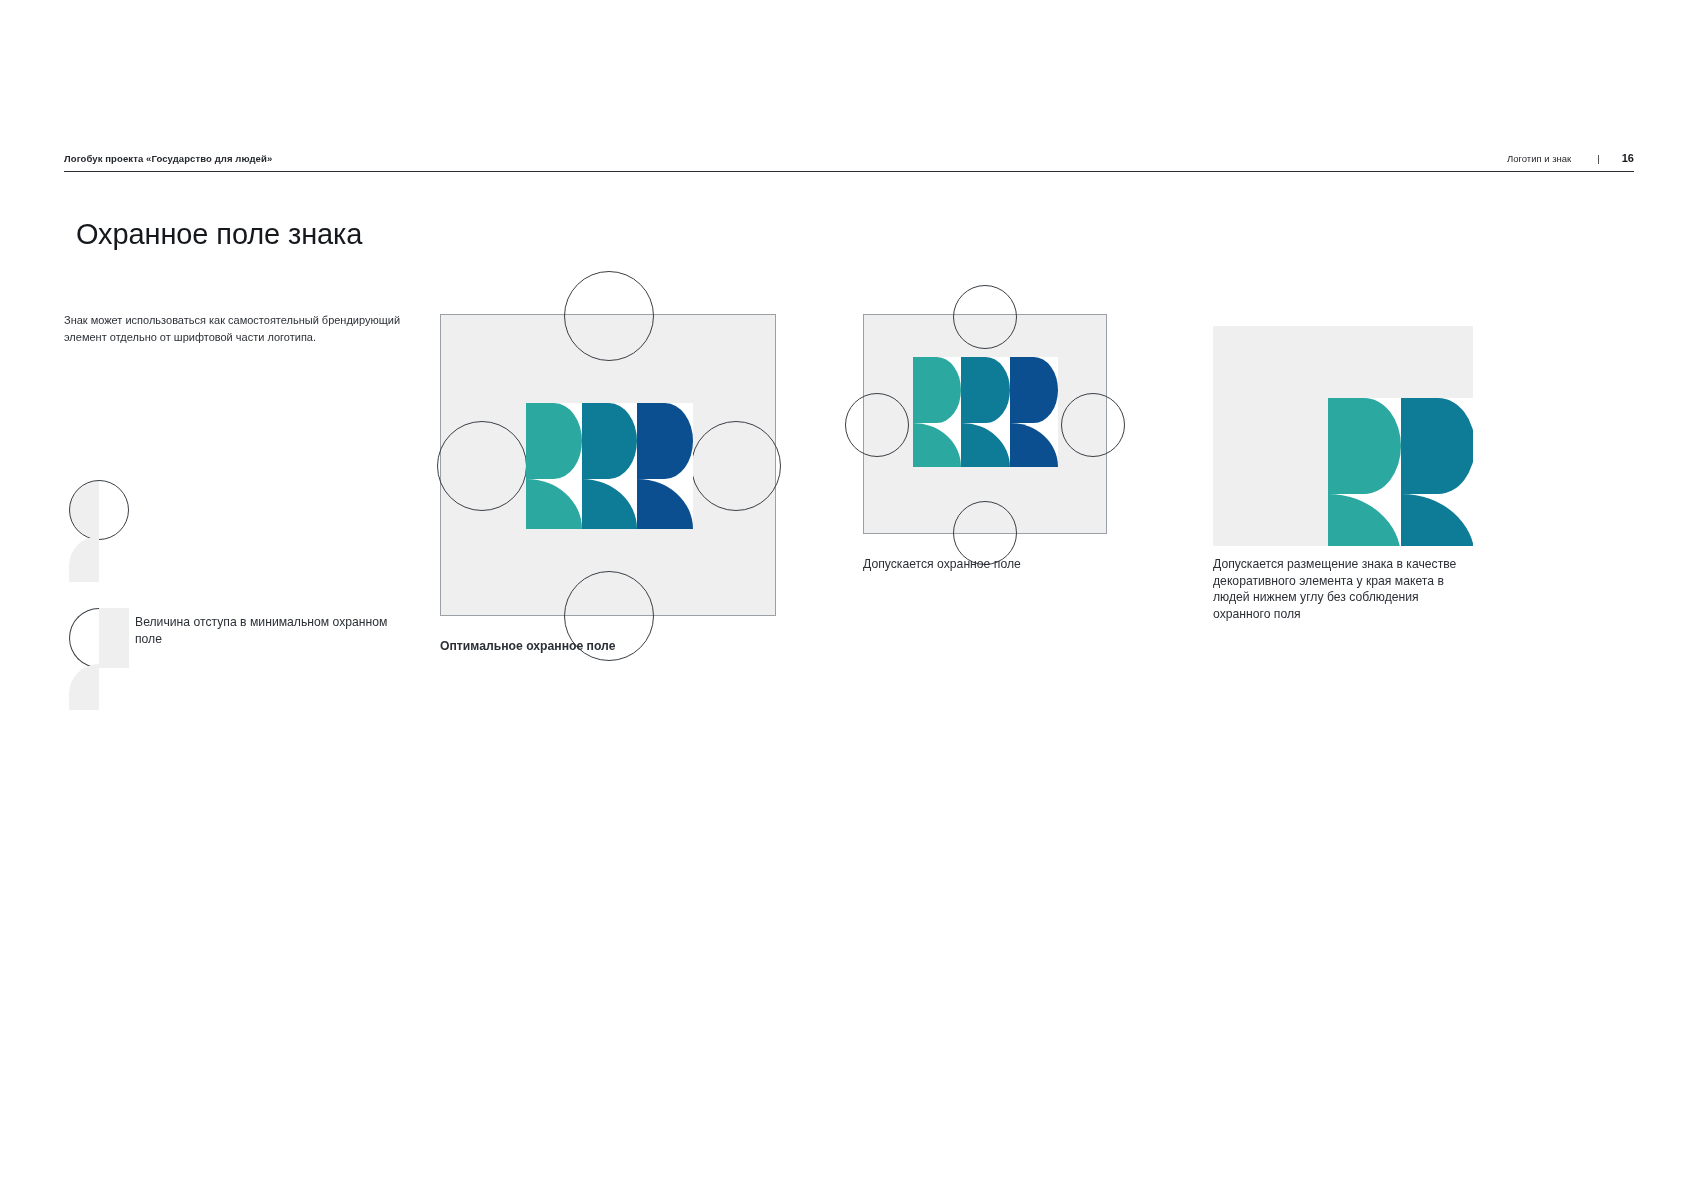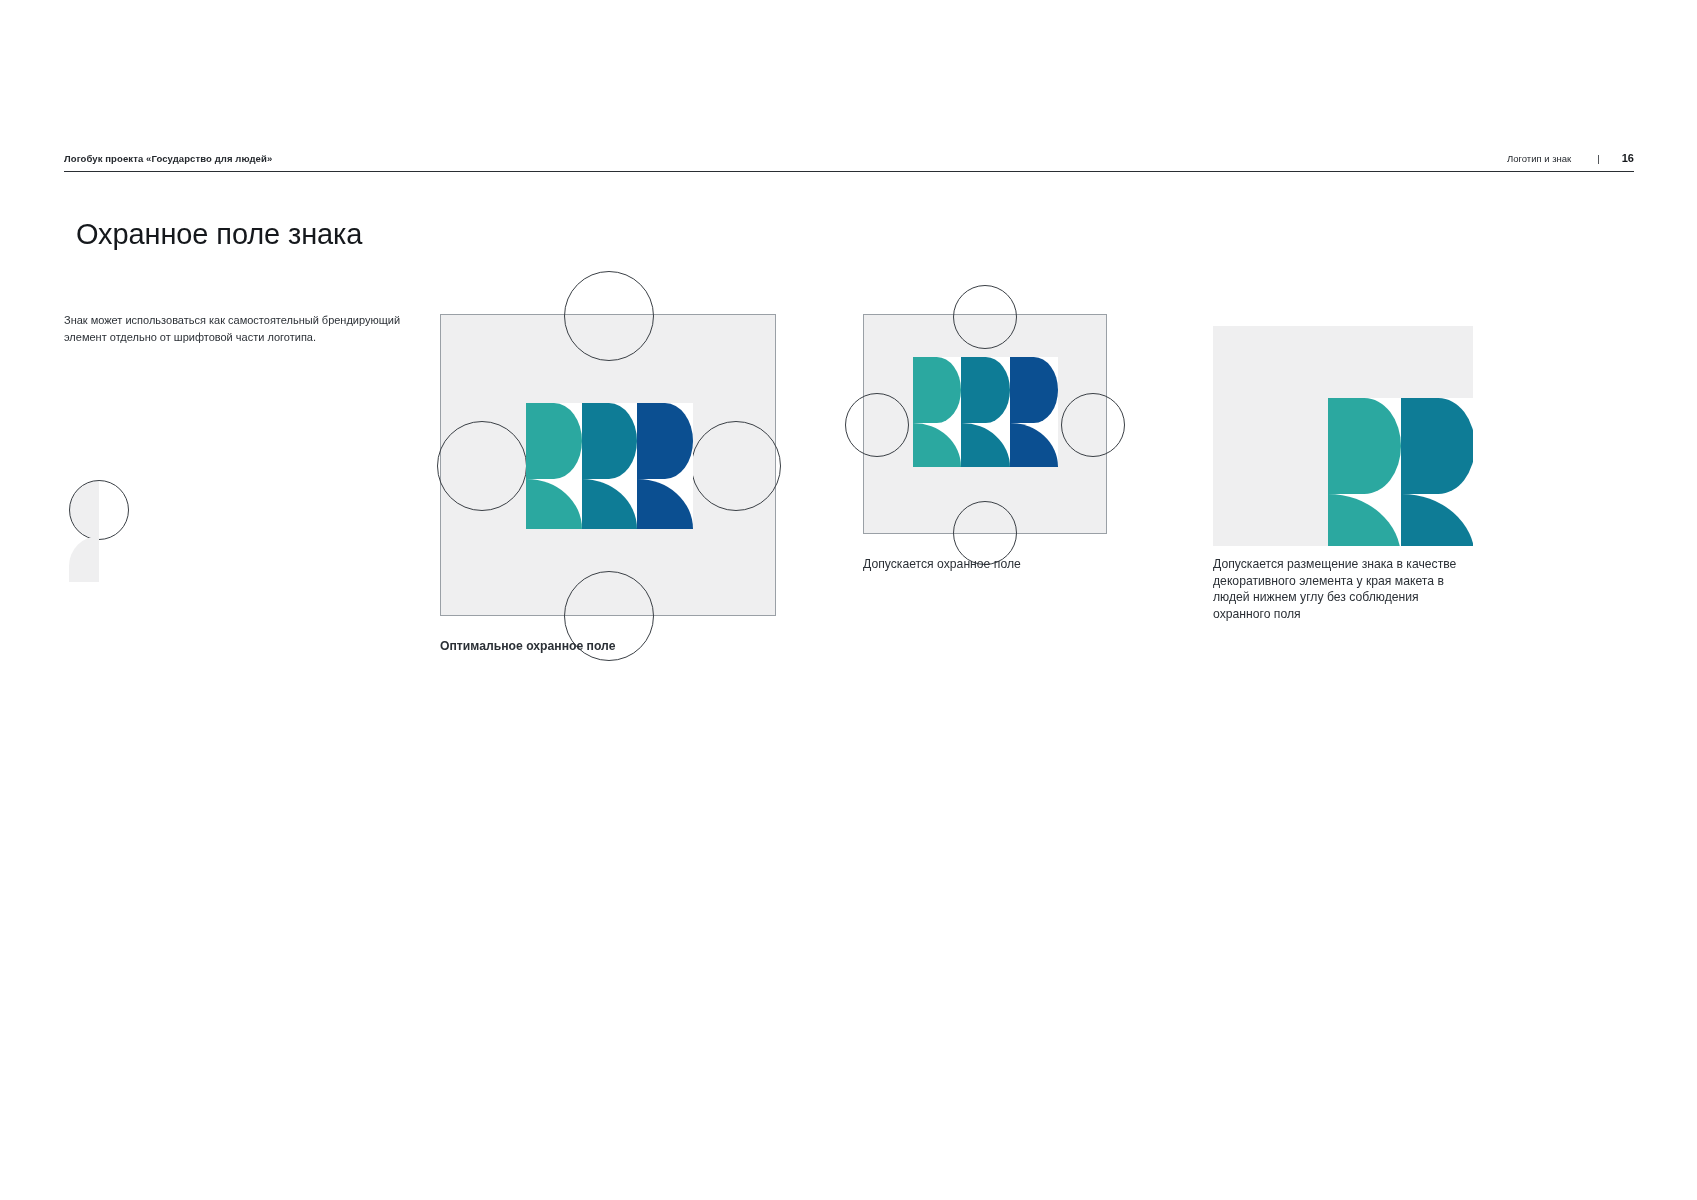--- a/index.html
+++ b/index.html
@@ -135,20 +135,31 @@
     <div class="legend-row">
       <div class="legend-mark">
         <div class="circ-full"></div>
         <div class="frag">
           <div class="quarter"></div>
         </div>
       </div>
     </div>
   </div>
 
+  <div class="legend-item">
+    <div class="legend-row">
+      <div class="legend-mark">
+        <div class="circ-half"></div>
+        <div class="frag">
+          <div class="quarter"></div>
+        </div>
+      </div>
+      <div class="legend-text">Величина отступа в минимальном охранном поле</div>
+    </div>
+  </div>
 
 </div>
 
 <div class="panel" style="left:440px;top:314px;width:336px;height:302px;">
 
   <div class="circle-o" style="left:123px;top:-44px;width:90px;height:90px;"></div>
   <div class="circle-o" style="left:123px;top:256px;width:90px;height:90px;"></div>
   <div class="circle-o" style="left:-4px;top:106px;width:90px;height:90px;"></div>
   <div class="circle-o" style="left:250px;top:106px;width:90px;height:90px;"></div>
 

